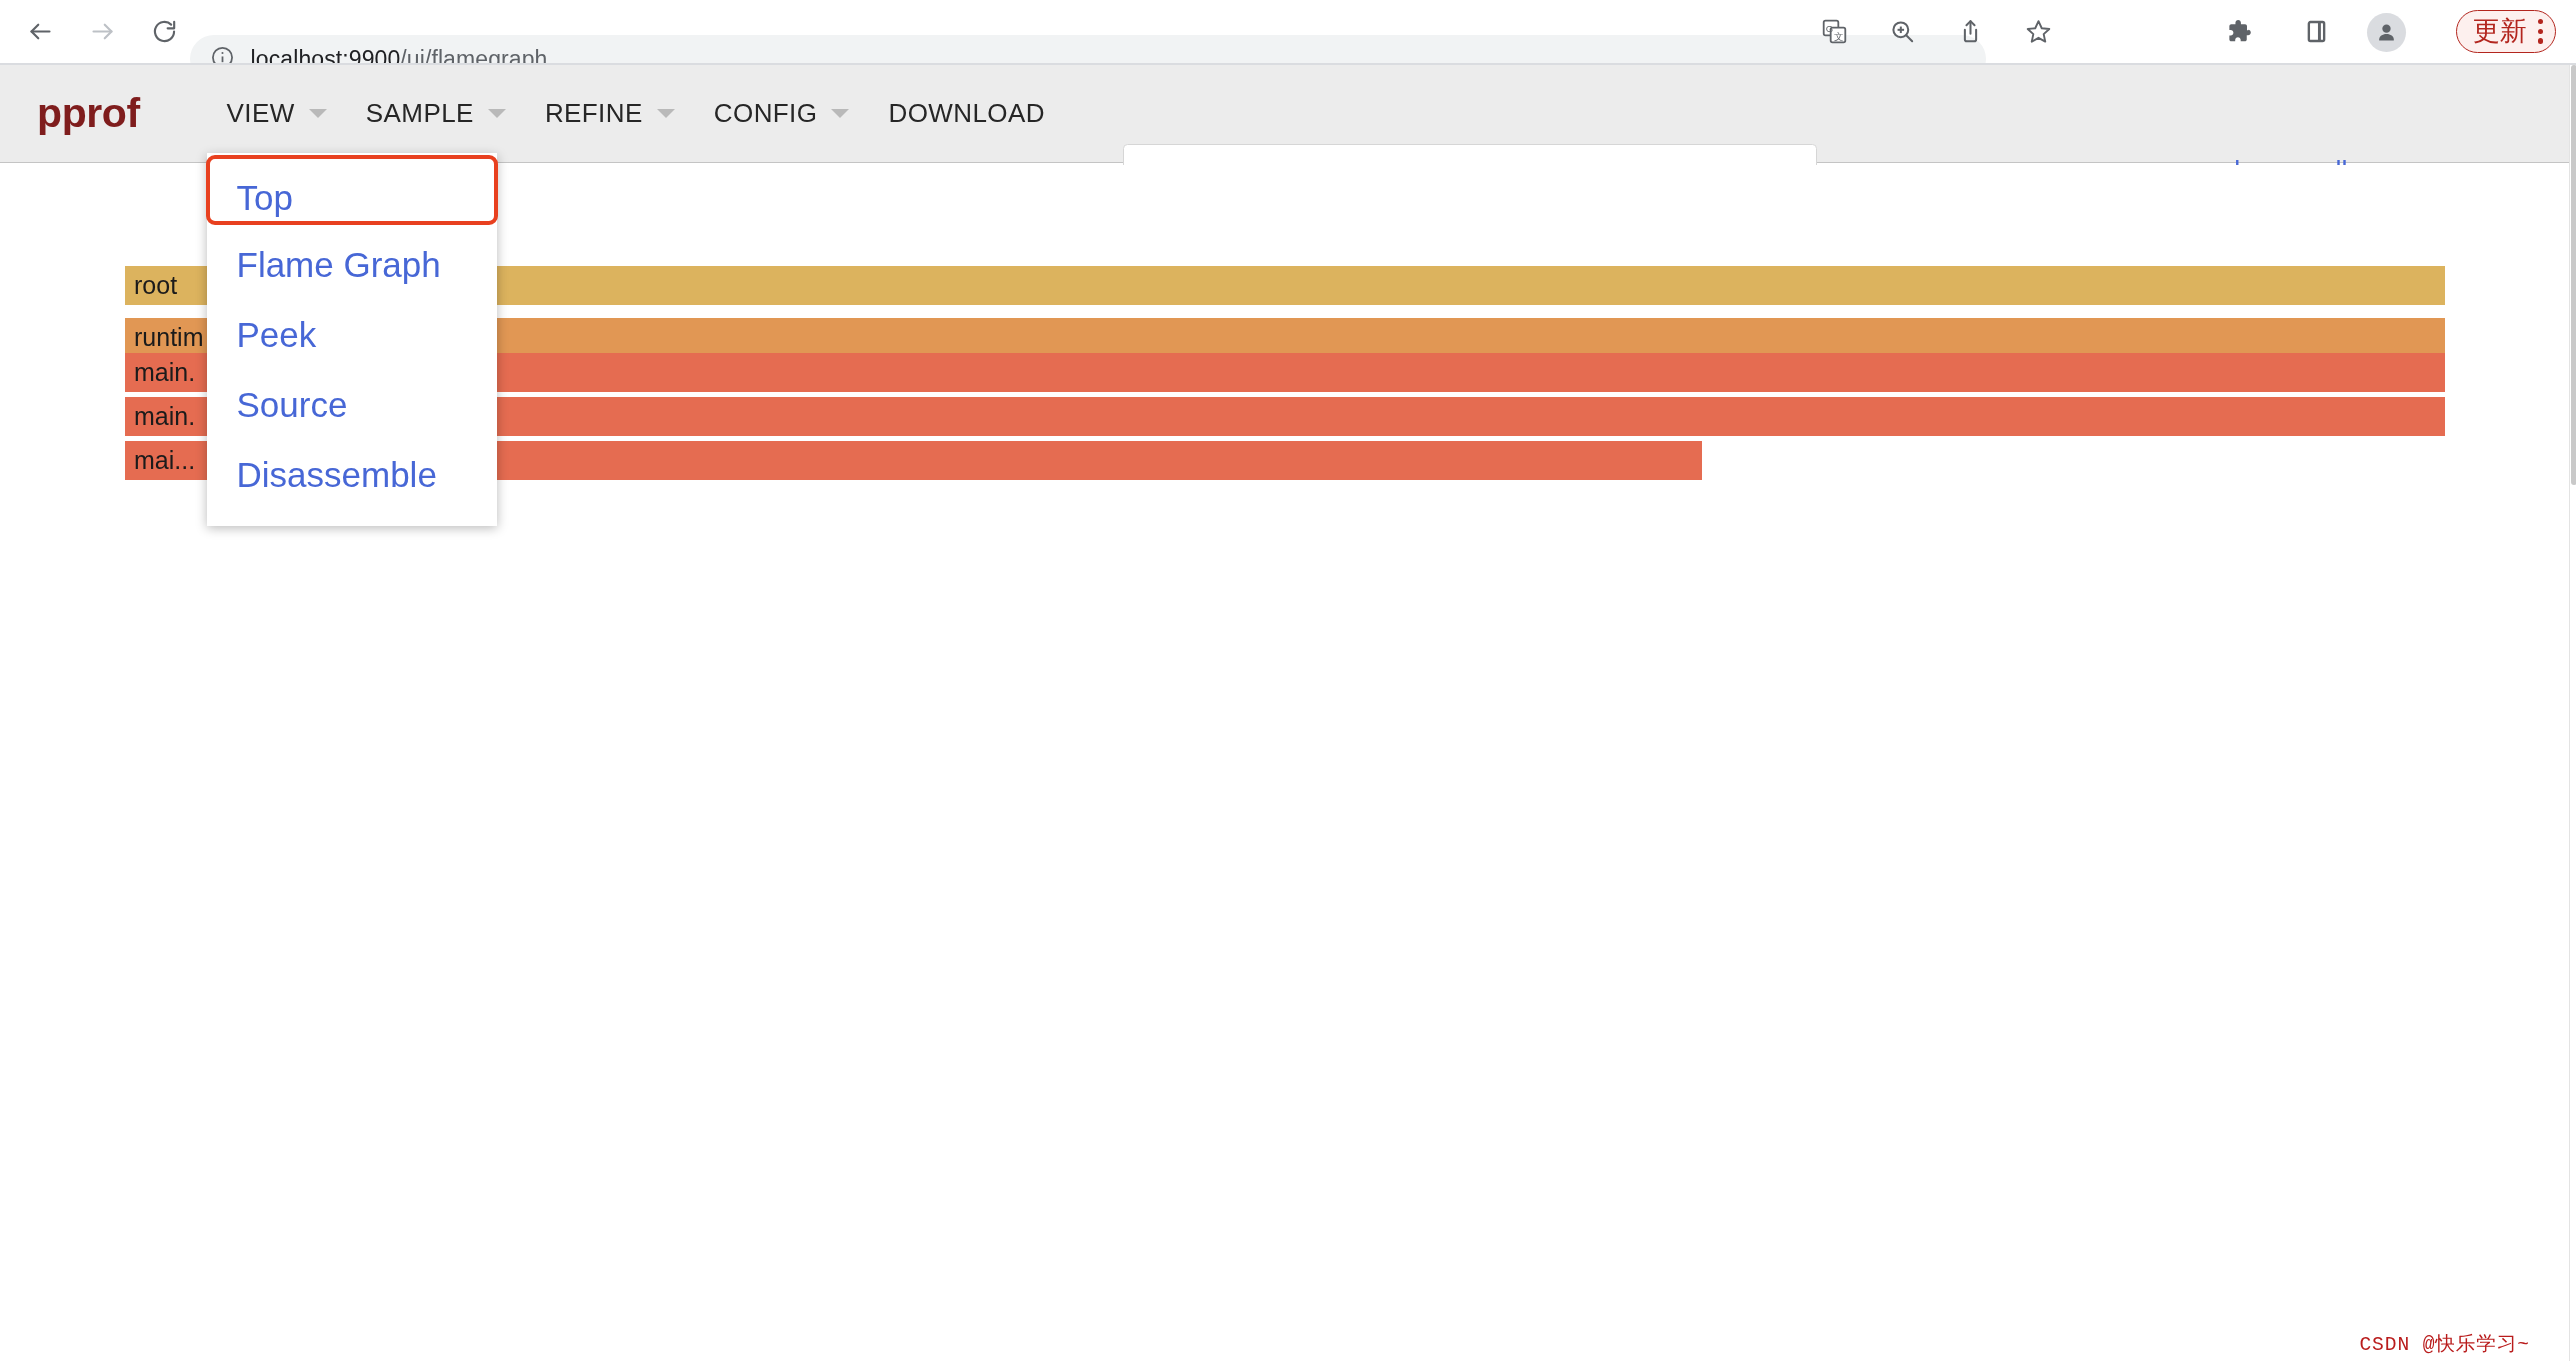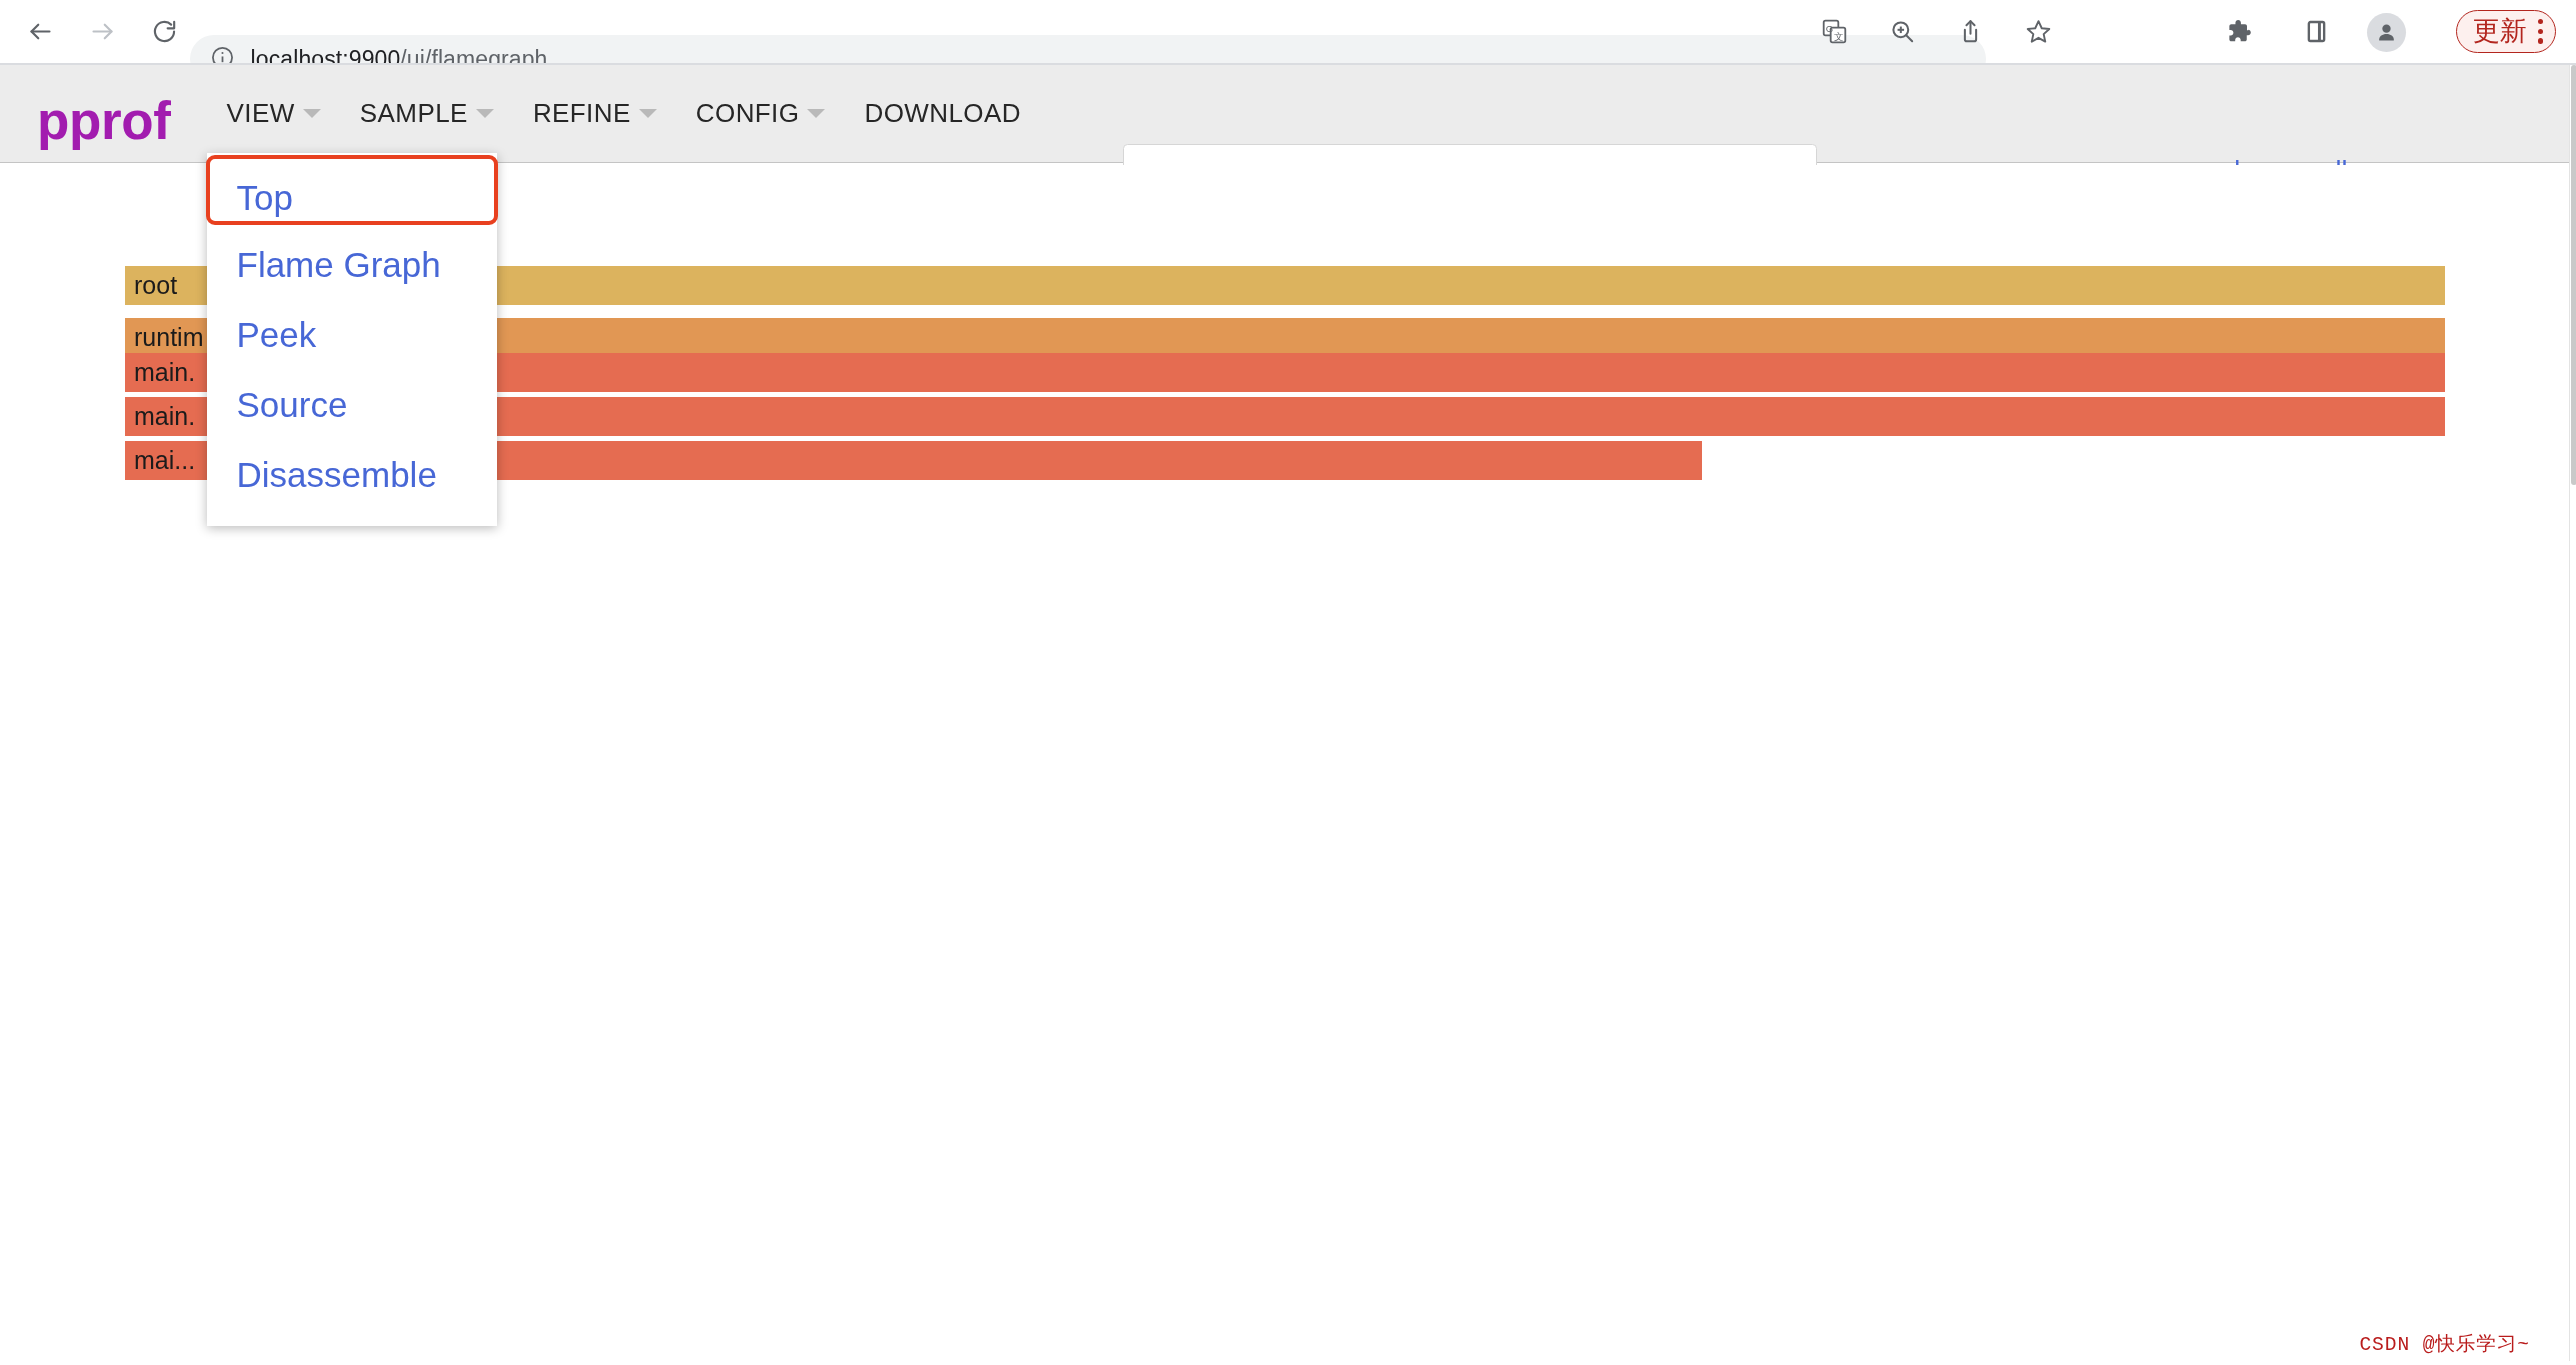--- a/index.html
+++ b/index.html
@@ -133,38 +133,38 @@
   .pprof-header {
     position: absolute;
     left: 0; top: 65px;
     width: 2569px; height: 98px;
     background: #ececec;
     border-bottom: 1.8px solid #c4c4c4;
   }
   .pprof-logo {
     position: absolute;
     left: 37px; top: 25px;
-    font-size: 53px;
+    font-size: 41px;
     font-weight: bold;
-    color: #a21caf;
+    color: #7f1d1d;
     letter-spacing: -0.4px;
   }
   .menu-bar {
     position: absolute;
     left: 207px; top: 0;
     height: 96px;
     display: flex;
     align-items: center;
   }
   .menu-item {
     display: flex;
     align-items: center;
     height: 96px;
     padding: 0 19.6px;
-    gap: 8px;
+    gap: 14px;
   }
   .menu-item .lbl {
     font-size: 26px;
     color: #262626;
     letter-spacing: 0.4px;
   }
   .caret {
     width: 0; height: 0;
     border-left: 9.8px solid transparent;
     border-right: 9.8px solid transparent;

